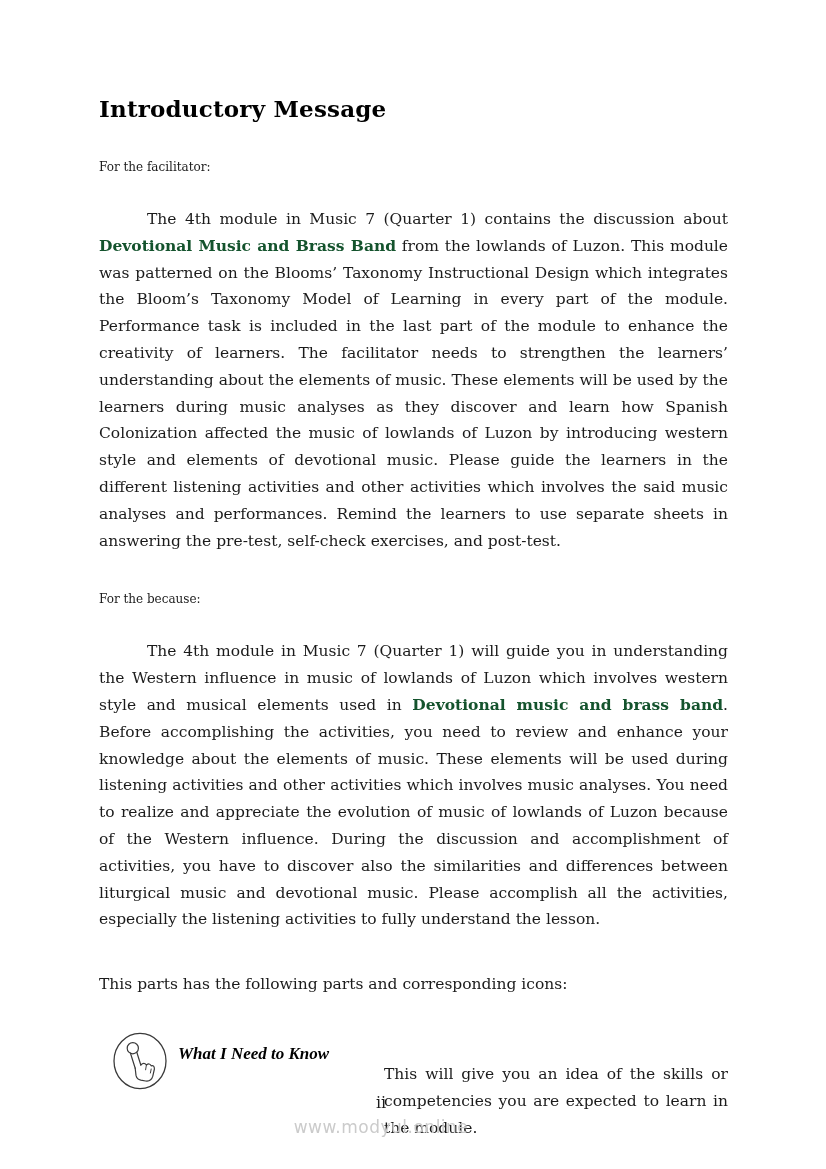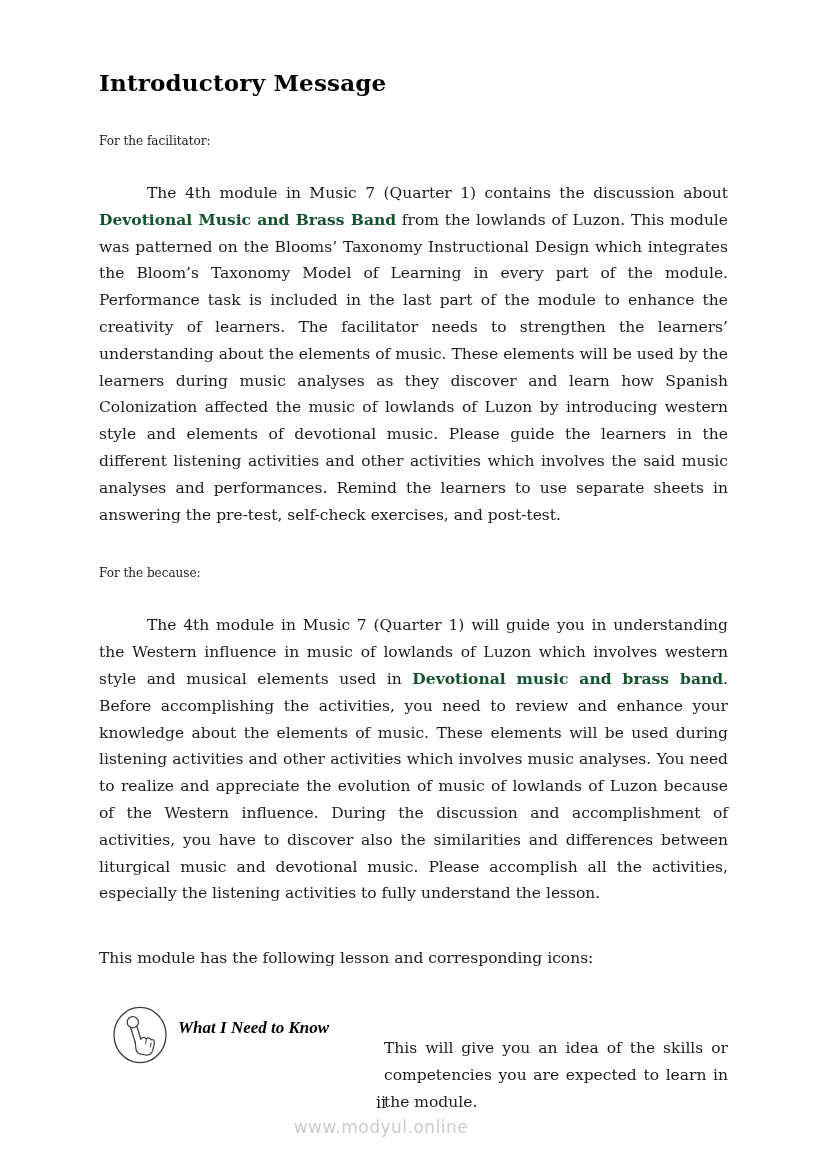--- a/index.html
+++ b/index.html
@@ -10,21 +10,21 @@
     color: #1b1b1b;
     position: relative;
     overflow: hidden;
   }
   .content {
     position: absolute;
     left: 99px; top: 0;
     width: 629px;
   }
   .doc-title {
-    margin: 69px 0 0 0;
+    margin: 95px 0 0 0;
     font-size: 23px;
     font-weight: 700;
     color: #000;
     letter-spacing: 0.2px;
     font-family: "DejaVu Serif", serif;
   }
   .section-label {
     margin-top: 32px;
     font-size: 12px;
     line-height: 27px;
@@ -95,21 +95,21 @@
   <h1 class="doc-title">Introductory Message</h1>
 
   <div class="section-label">For the facilitator:</div>
 
   <p class="body-para"><span>The 4th module in Music 7 (Quarter 1) contains the discussion about </span><span class="bold-run">Devotional Music and Brass Band</span><span> from the lowlands of Luzon. This module was patterned on the Blooms’ Taxonomy Instructional Design which integrates the Bloom’s Taxonomy Model of Learning in every part of the module. Performance task is included in the last part of the module to enhance the creativity of learners. The facilitator needs to strengthen the learners’ understanding about the elements of music. These elements will be used by the learners during music analyses as they discover and learn how Spanish Colonization affected the music of lowlands of Luzon by introducing western style and elements of devotional music. Please guide the learners in the different listening activities and other activities which involves the said music analyses and performances. Remind the learners to use separate sheets in answering the pre-test, self-check exercises, and post-test.</span></p>
 
   <div class="section-label">For the because:</div>
 
   <p class="body-para"><span>The 4th module in Music 7 (Quarter 1) will guide you in understanding the Western influence in music of lowlands of Luzon which involves western style and musical elements used in </span><span class="bold-run">Devotional music and brass band</span><span>. Before accomplishing the activities, you need to review and enhance your knowledge about the elements of music. These elements will be used during listening activities and other activities which involves music analyses. You need to realize and appreciate the evolution of music of lowlands of Luzon because of the Western influence. During the discussion and accomplishment of activities, you have to discover also the similarities and differences between liturgical music and devotional music. Please accomplish all the activities, especially the listening activities to fully understand the lesson.</span></p>
 
-  <div class="parts-intro">This module has the following lesson and corresponding icons:</div>
+  <div class="parts-intro">This parts has the following parts and corresponding icons:</div>
 
   <div class="part-row">
     <div class="part-icon-cell">
       <svg class="part-icon" viewBox="0 0 70 74" fill="none">
         <ellipse cx="35" cy="37" rx="32.5" ry="34.5" stroke="#3a3a3a" stroke-width="1.6"></ellipse>
         <circle cx="26" cy="21" r="7" stroke="#3a3a3a" stroke-width="1.5"></circle>
         <path d="M23 27 L29 46" stroke="#3a3a3a" stroke-width="1.5" stroke-linecap="round"></path>
         <path d="M31 26 L36 42" stroke="#3a3a3a" stroke-width="1.5" stroke-linecap="round"></path>
         <path d="M36 42 q4 -4 7 0 q4 -3 6 1 q4 -1 4 4 l-2 9 q-2 7 -9 6 l-6 -1 q-5 -1 -6 -6 l-1 -9" stroke="#3a3a3a" stroke-width="1.5" stroke-linejoin="round" stroke-linecap="round"></path>
         <path d="M43 42 l-1 6 M49 47 l-1 5" stroke="#3a3a3a" stroke-width="1.2" stroke-linecap="round"></path>

